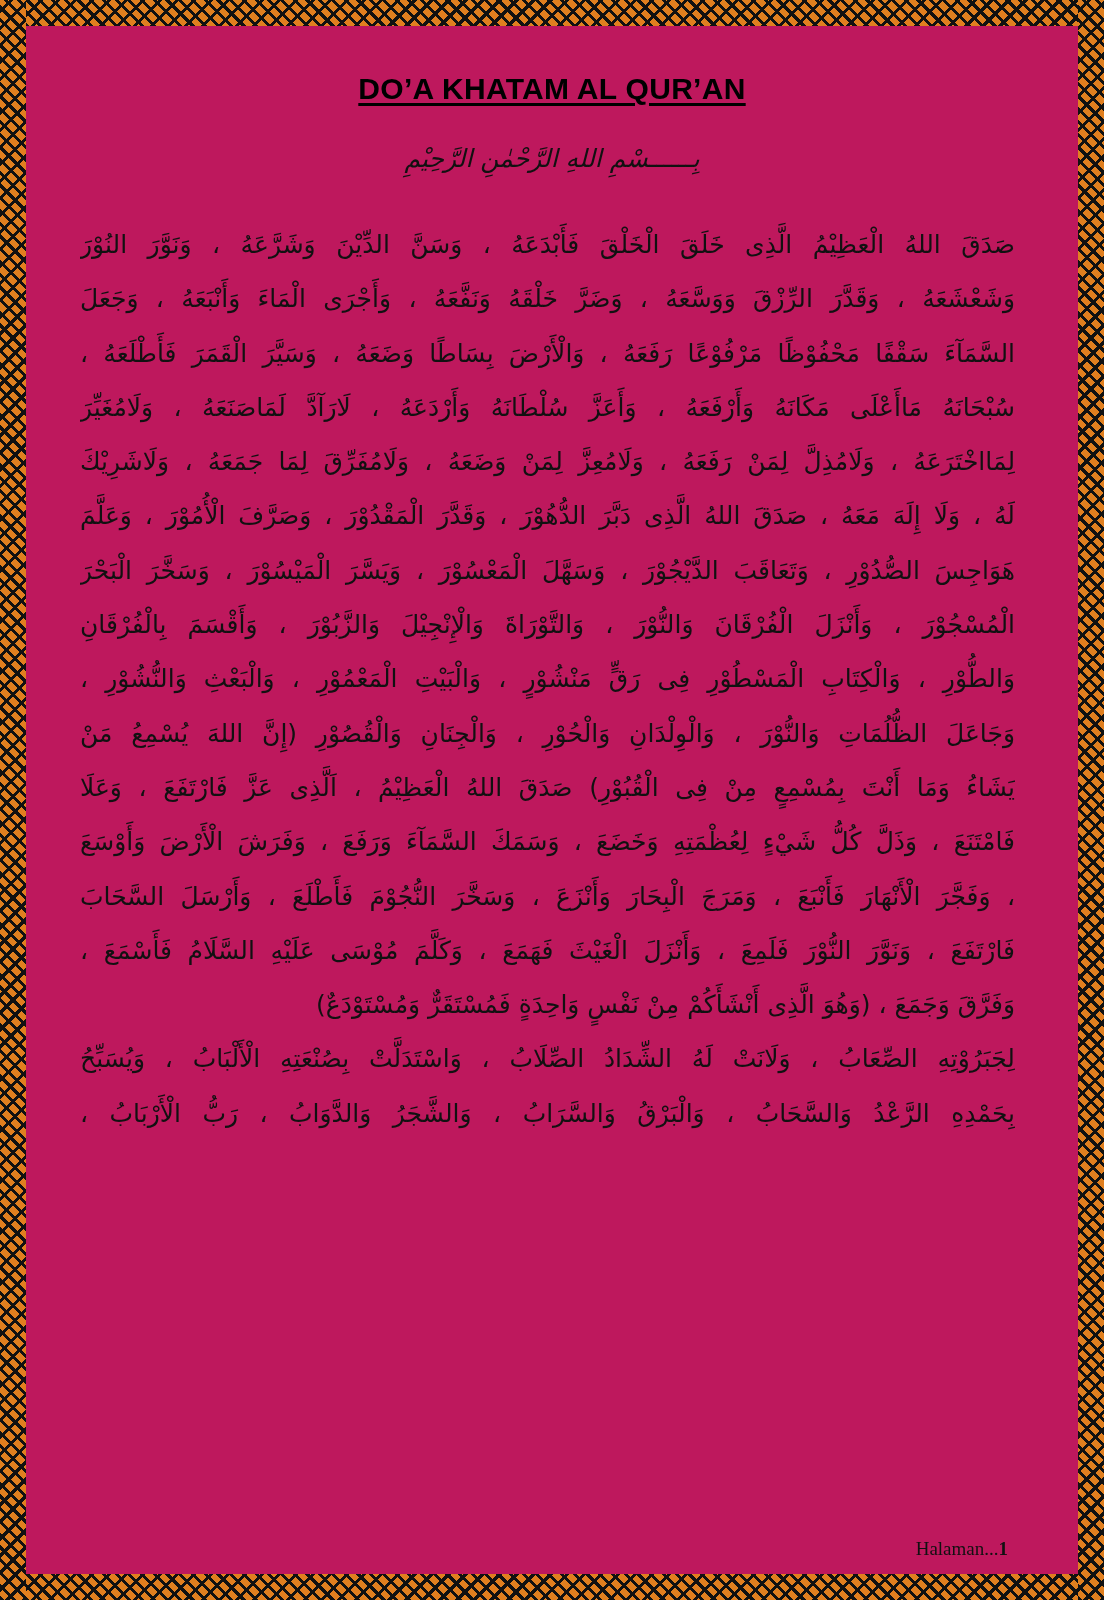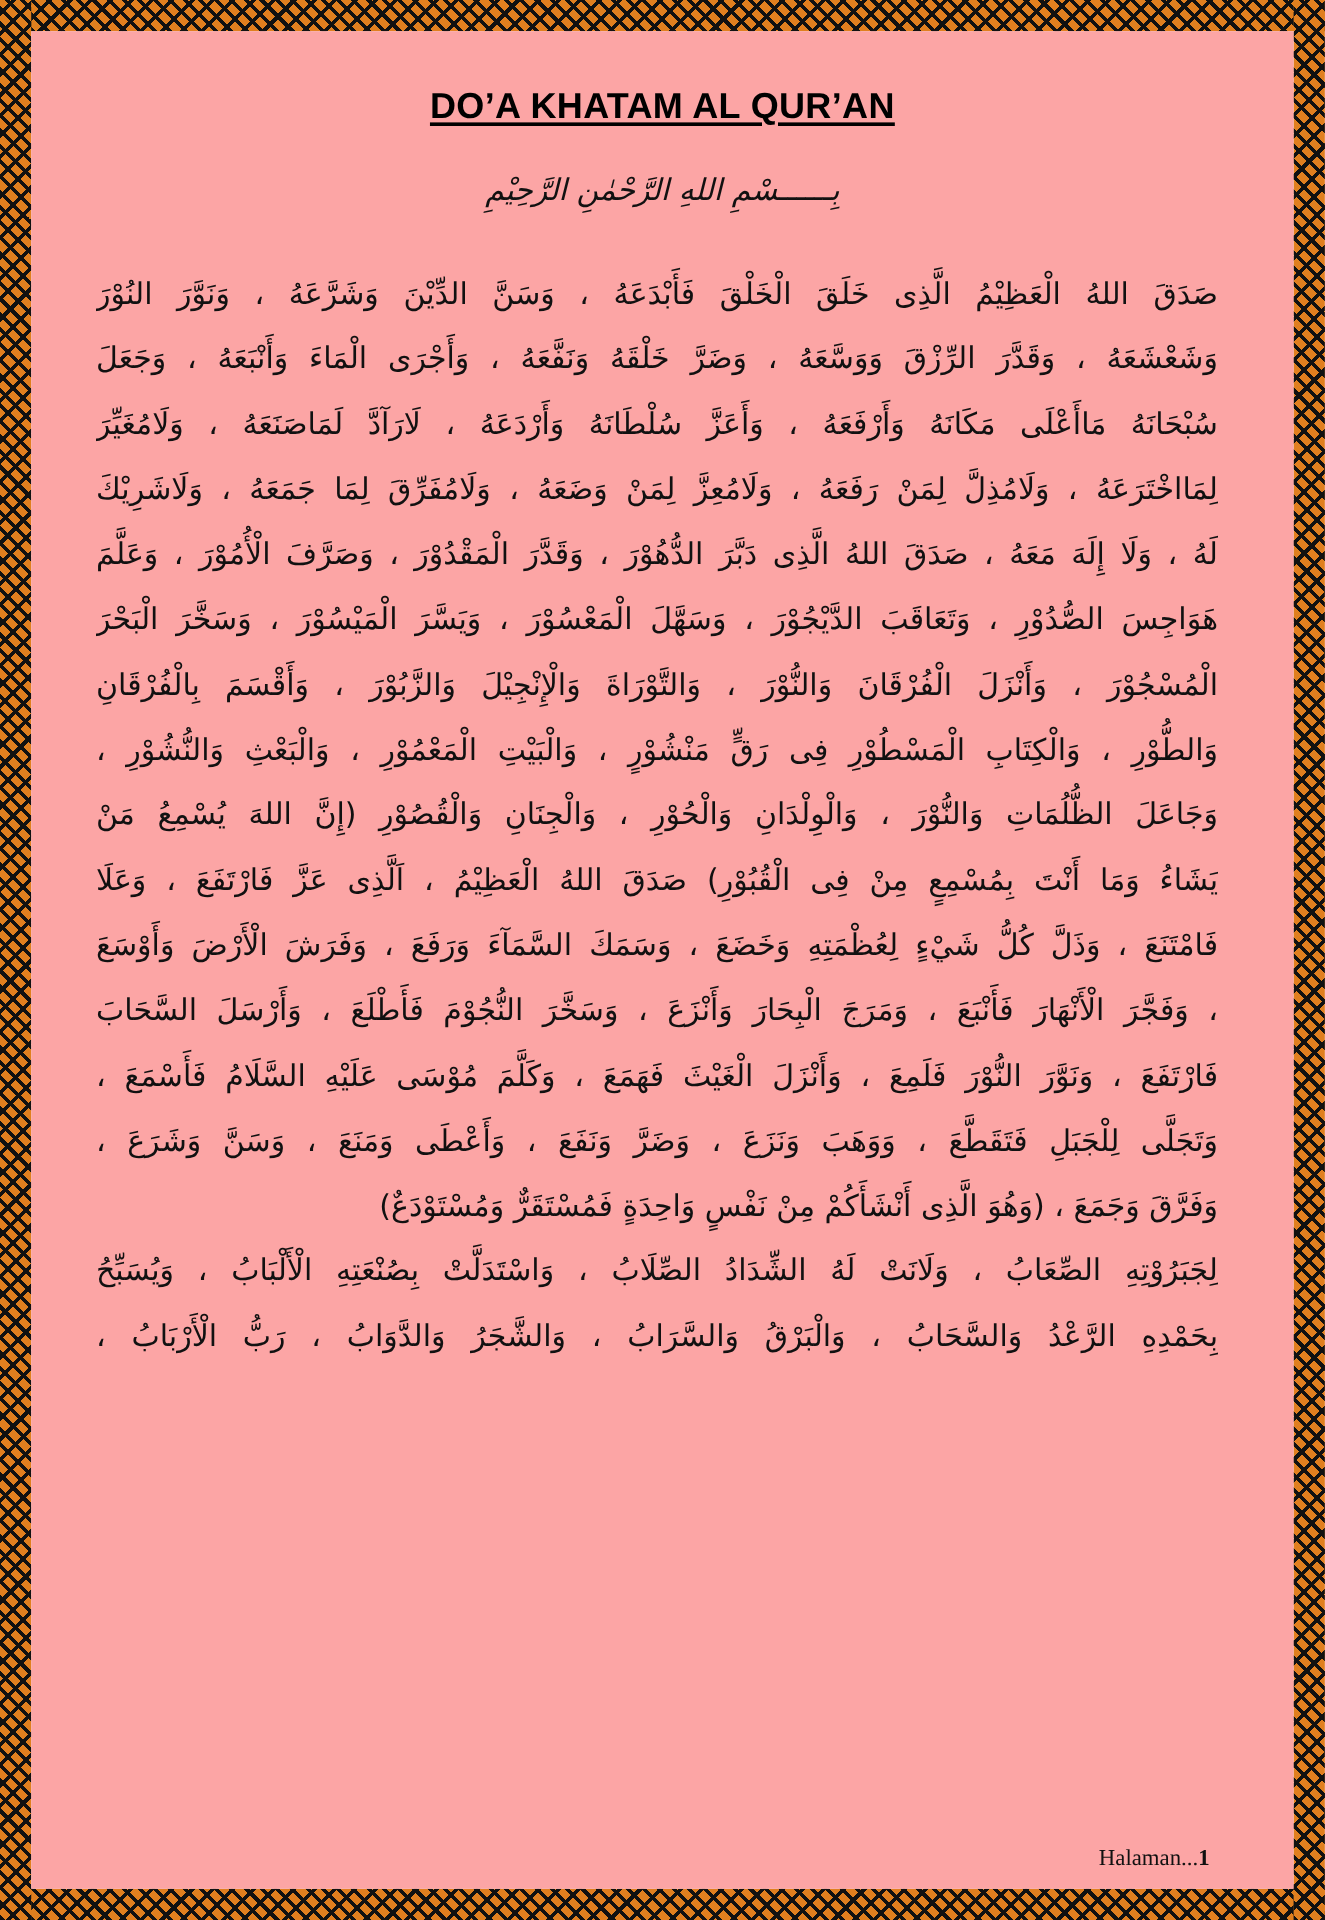--- a/index.html
+++ b/index.html
@@ -7,21 +7,21 @@
   .frame { position:absolute; inset:0; }
   .border-strip { position:absolute; background-color:#e07f1f;
     background-image:
       repeating-linear-gradient(45deg, #111 0 3px, transparent 3px 9px),
       repeating-linear-gradient(-45deg, #111 0 3px, transparent 3px 12px);
   }
   .b-top { left:0; top:0; width:1104px; height:26px; }
   .b-bottom { left:0; bottom:0; width:1104px; height:26px; }
   .b-left { left:0; top:0; width:26px; height:1600px; }
   .b-right { right:0; top:0; width:26px; height:1600px; }
-  .page { position:absolute; left:26px; top:26px; right:26px; bottom:26px; background:#fca5a5; }
+  .page { position:absolute; left:26px; top:26px; right:26px; bottom:26px; background:#be185d; }
   .title { position:absolute; left:0; right:0; top:46px; text-align:center; font-family:"Liberation Sans", sans-serif; font-weight:bold; font-size:30px; color:#000; text-decoration:underline; text-decoration-thickness:3px; text-underline-offset:4px; letter-spacing:0.3px; }
   .basmala { position:absolute; left:0; right:0; top:118px; text-align:center; direction:rtl; font-family:"DejaVu Sans", sans-serif; font-size:25px; color:#111;font-style:italic; }
   .body-text { position:absolute; left:42px; right:63px; top:192px; direction:rtl; font-family:"DejaVu Sans", sans-serif; font-size:25px; color:#111; }
   .line { height:54.3px; line-height:54px; white-space:nowrap; text-align:justify; text-align-last:justify; overflow:hidden;margin-left:12px; }
   .footer { position:absolute; right:70px; bottom:14px; font-family:"Liberation Serif", serif; font-size:19px; color:#111; }
   .footer .label { }
   .footer .num { font-weight:bold; }
 </style>
 </head>
 <body>
@@ -32,32 +32,32 @@
   <div class="border-strip b-left"></div>
   <div class="border-strip b-right"></div>
 
   <div class="page">
     <div class="title">DO’A KHATAM AL QUR’AN</div>
     <div class="basmala">بِــــــسْمِ اللهِ الرَّحْمٰنِ الرَّحِيْمِ</div>
 
     <div class="body-text">
       <div class="line">صَدَقَ اللهُ الْعَظِيْمُ الَّذِى خَلَقَ الْخَلْقَ فَأَبْدَعَهُ ، وَسَنَّ الدِّيْنَ وَشَرَّعَهُ ، وَنَوَّرَ النُوْرَ</div>
       <div class="line">وَشَعْشَعَهُ ، وَقَدَّرَ الرِّزْقَ وَوَسَّعَهُ ، وَضَرَّ خَلْقَهُ وَنَفَّعَهُ ، وَأَجْرَى الْمَاءَ وَأَنْبَعَهُ ، وَجَعَلَ</div>
+      <div class="line">السَّمَآءَ سَقْفًا مَحْفُوْظًا مَرْفُوْعًا رَفَعَهُ ، وَالْأَرْضَ بِسَاطًا وَضَعَهُ ، وَسَيَّرَ الْقَمَرَ فَأَطْلَعَهُ ،</div>
       <div class="line">سُبْحَانَهُ مَاأَعْلَى مَكَانَهُ وَأَرْفَعَهُ ، وَأَعَزَّ سُلْطَانَهُ وَأَرْدَعَهُ ، لَارَآدَّ لَمَاصَنَعَهُ ، وَلَامُغَيِّرَ</div>
       <div class="line">لِمَااخْتَرَعَهُ ، وَلَامُذِلَّ لِمَنْ رَفَعَهُ ، وَلَامُعِزَّ لِمَنْ وَضَعَهُ ، وَلَامُفَرِّقَ لِمَا جَمَعَهُ ، وَلَاشَرِيْكَ</div>
       <div class="line">لَهُ ، وَلَا إِلَهَ مَعَهُ ، صَدَقَ اللهُ الَّذِى دَبَّرَ الدُّهُوْرَ ، وَقَدَّرَ الْمَقْدُوْرَ ، وَصَرَّفَ الْأُمُوْرَ ، وَعَلَّمَ</div>
       <div class="line">هَوَاجِسَ الصُّدُوْرِ ، وَتَعَاقَبَ الدَّيْجُوْرَ ، وَسَهَّلَ الْمَعْسُوْرَ ، وَيَسَّرَ الْمَيْسُوْرَ ، وَسَخَّرَ الْبَحْرَ</div>
       <div class="line">الْمُسْجُوْرَ ، وَأَنْزَلَ الْفُرْقَانَ وَالنُّوْرَ ، وَالتَّوْرَاةَ وَالْإِنْجِيْلَ وَالزَّبُوْرَ ، وَأَقْسَمَ بِالْفُرْقَانِ</div>
       <div class="line">وَالطُّوْرِ ، وَالْكِتَابِ الْمَسْطُوْرِ فِى رَقٍّ مَنْشُوْرٍ ، وَالْبَيْتِ الْمَعْمُوْرِ ، وَالْبَعْثِ وَالنُّشُوْرِ ،</div>
       <div class="line">وَجَاعَلَ الظُّلُمَاتِ وَالنُّوْرَ ، وَالْوِلْدَانِ وَالْحُوْرِ ، وَالْجِنَانِ وَالْقُصُوْرِ (إِنَّ اللهَ يُسْمِعُ مَنْ</div>
       <div class="line">يَشَاءُ وَمَا أَنْتَ بِمُسْمِعٍ مِنْ فِى الْقُبُوْرِ) صَدَقَ اللهُ الْعَظِيْمُ ، اَلَّذِى عَزَّ فَارْتَفَعَ ، وَعَلَا</div>
       <div class="line">فَامْتَنَعَ ، وَذَلَّ كُلُّ شَيْءٍ لِعُظْمَتِهِ وَخَضَعَ ، وَسَمَكَ السَّمَآءَ وَرَفَعَ ، وَفَرَشَ الْأَرْضَ وَأَوْسَعَ</div>
       <div class="line">، وَفَجَّرَ الْأَنْهَارَ فَأَنْبَعَ ، وَمَرَجَ الْبِحَارَ وَأَنْزَعَ ، وَسَخَّرَ النُّجُوْمَ فَأَطْلَعَ ، وَأَرْسَلَ السَّحَابَ</div>
       <div class="line">فَارْتَفَعَ ، وَنَوَّرَ النُّوْرَ فَلَمِعَ ، وَأَنْزَلَ الْغَيْثَ فَهَمَعَ ، وَكَلَّمَ مُوْسَى عَلَيْهِ السَّلَامُ فَأَسْمَعَ ،</div>
-      <div class="line">وَتَجَلَّى لِلْجَبَلِ فَتَقَطَّعَ ، وَوَهَبَ وَنَزَعَ ، وَضَرَّ وَنَفَعَ ، وَأَعْطَى وَمَنَعَ ، وَسَنَّ وَشَرَعَ ،</div>
       <div class="line" style="text-align-last:right;">وَفَرَّقَ وَجَمَعَ ، (وَهُوَ الَّذِى أَنْشَأَكُمْ مِنْ نَفْسٍ وَاحِدَةٍ فَمُسْتَقَرٌّ وَمُسْتَوْدَعٌ)</div>
       <div class="line">لِجَبَرُوْتِهِ الصِّعَابُ ، وَلَانَتْ لَهُ الشِّدَادُ الصِّلَابُ ، وَاسْتَدَلَّتْ بِصُنْعَتِهِ الْأَلْبَابُ ، وَيُسَبِّحُ</div>
       <div class="line">بِحَمْدِهِ الرَّعْدُ وَالسَّحَابُ ، وَالْبَرْقُ وَالسَّرَابُ ، وَالشَّجَرُ وَالدَّوَابُ ، رَبُّ الْأَرْبَابُ ،</div>
     </div>
 
     <div class="footer">
       <span class="label">Halaman...</span><span class="num">1</span>
     </div>
   </div>
 </div>

